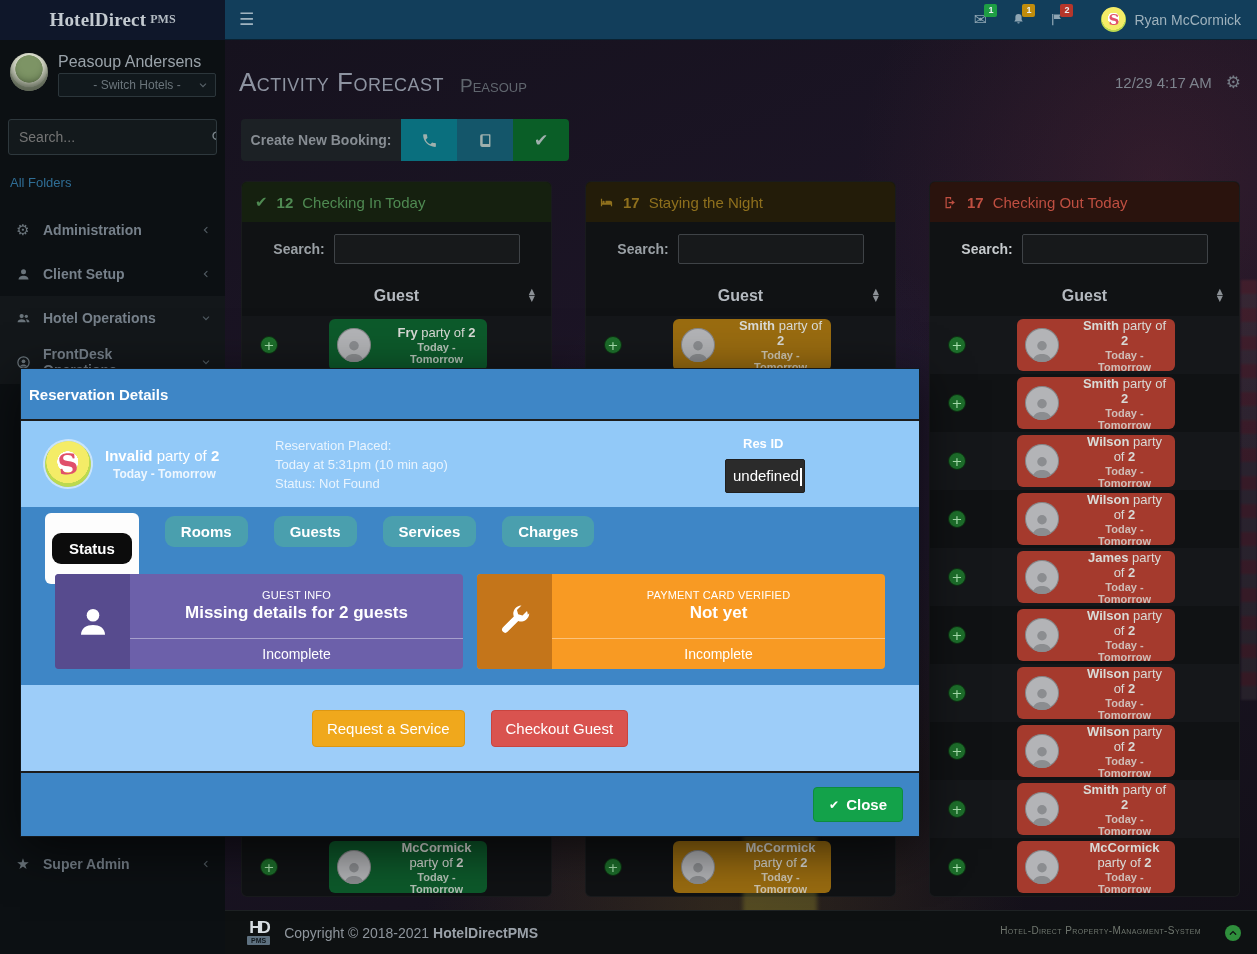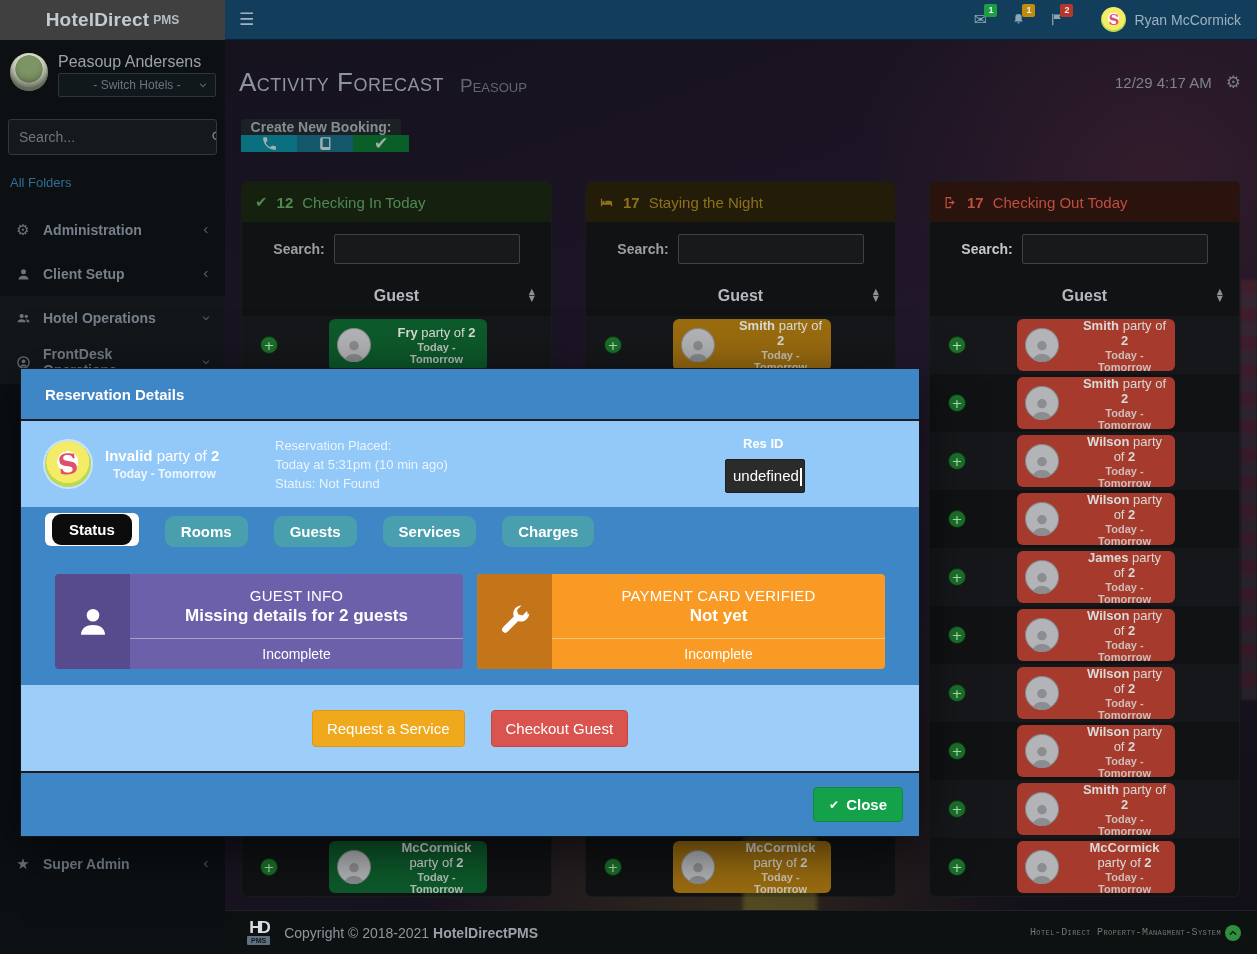--- a/index.html
+++ b/index.html
@@ -6,22 +6,22 @@
   html,body { width:1257px; height:954px; overflow:hidden; background:#0a0d0f;
     font-family:"Liberation Sans", sans-serif; }
   .ico { display:inline-flex; align-items:center; justify-content:center;
     font-family:"DejaVu Sans", sans-serif; line-height:1; }
   .ico svg { display:block; }
 
   
   .navbar { position:absolute; top:0; left:0; width:1257px; height:40px;
     background:#123e5b; display:flex; align-items:center; z-index:5;
     border-bottom:1px solid rgba(0,0,0,.45); }
-  .brand-area { width:225px; height:40px; background:#404040; display:flex;
-    align-items:center; justify-content:center; flex:none; }
+  .brand-area { width:225px; height:40px; background:#0f172a; display:flex;
+    align-items:center; justify-content:center; flex:none;font-family:Liberation Serif, serif; }
   .brand { color:#c3cad0; font-size:19px; font-weight:bold; letter-spacing:.2px; }
   .brand-suffix { color:#b4bcc3; font-size:12px; font-weight:bold; margin-left:4px; }
   .hamburger { color:#9fb3c0; font-size:17px; margin-left:14px; cursor:pointer; }
   .nav-spacer { flex:1; }
   .nav-icon-btn { position:relative; width:38px; height:40px; display:flex;
     align-items:center; justify-content:center; color:#8ea5b3; cursor:pointer; }
   .nav-badge { position:absolute; top:4px; right:2px; min-width:13px; height:13px;
     border-radius:2px; color:#e8eef2; font-size:9px; font-weight:bold;
     display:flex; align-items:center; justify-content:center; padding:0 2px; }
   .user-chip { display:flex; align-items:center; gap:8px; margin:0 16px 0 26px; cursor:pointer; }
@@ -77,21 +77,21 @@
     filter:blur(1px); pointer-events:none; }
 
   .content-header { display:flex; align-items:center; padding:20px 16px 0 14px; height:64px; }
   .page-title { font-variant:small-caps; font-size:26px; color:#8d93a0; font-weight:500; letter-spacing:.5px; }
   .page-subtitle { font-variant:small-caps; font-size:19px; color:#60666e; margin-left:16px; padding-top:8px; }
   .header-right { margin-left:auto; display:flex; align-items:center; gap:14px; }
   .datetime { color:#7d838d; font-size:15px; }
   .settings-gear { color:#767d87; font-size:17px; cursor:pointer; }
 
   .booking-bar { margin:15px 0 0 16px; display:flex; width:328px; height:42px;
-    border-radius:4px; overflow:hidden;flex-direction:column; }
+    border-radius:4px; overflow:hidden; }
   .booking-label { width:160px; background:#1c2125; color:#878d93; font-weight:bold;
     font-size:14px; display:flex; align-items:center; justify-content:center; }
   .booking-btn { width:56px; display:flex; align-items:center; justify-content:center;
     color:#9fb0ad; cursor:pointer; font-size:17px; }
 
   .columns { display:flex; gap:33px; margin:20px 16px 0 16px; }
   .col-card { width:311px; background:#101214; border-radius:6px;
     border:1px solid rgba(255,255,255,.04); overflow:hidden; }
   .col-head { height:40px; display:flex; align-items:center; gap:9px; padding:0 13px;
     font-size:15px; }
@@ -138,60 +138,60 @@
   
   .page-footer { position:absolute; left:0; bottom:0; width:1032px; height:44px;
     background:#0e1112; border-top:1px solid #1e2224; display:flex; align-items:center;
     padding:0 16px 0 22px; z-index:2; }
   .hd-logo { display:flex; flex-direction:column; align-items:center; margin-right:14px; }
   .hd-letters { color:#d7dde2; font-weight:bold; font-size:17px; letter-spacing:-3px; line-height:15px; }
   .hd-sub { background:#5e7180; color:#10181d; font-size:7px; font-weight:bold;
     padding:1px 4px; border-radius:1px; margin-top:1px; }
   .copyright { color:#8e959c; font-size:14px; }
   .copyright b { color:#9aa1a8; }
-  .footer-right { margin-left:auto; display:flex; align-items:center; gap:4px;font-family:Liberation Mono, monospace; }
+  .footer-right { margin-left:auto; display:flex; gap:24px; }
   .system-label { font-variant:small-caps; font-size:10px; color:#70776f; letter-spacing:.4px; }
   .scroll-top { width:16px; height:16px; border-radius:50%; background:#2f8f3c;
     display:flex; align-items:center; justify-content:center; color:#0f1213; cursor:pointer; }
 
   
   .modal { position:absolute; left:20px; top:368px; width:900px; height:469px;
     z-index:20; box-shadow:0 12px 48px rgba(0,0,0,.65); border:1px solid #14181c; }
   .modal-header { height:52px; background:#3e86c6; color:#fff; display:flex;
-    align-items:center; padding:0 24px; font-size:15px; font-weight:600;
+    align-items:center; padding:0 8px; font-size:15px; font-weight:600;
     border-bottom:2px solid #1c1c1c; }
   .modal-info { height:86px; background:#92c9f8; display:flex; align-items:center;
     padding:0 24px; }
   .modal-info .s-avatar { width:46px; height:46px; font-size:28px; flex:none;
     transform:rotate(-6deg); box-shadow:0 0 0 2px rgba(255,255,255,.5); }
   .mi-name { margin-left:14px; width:170px; }
   .mi-line1 { color:#fff; font-size:15px; }
   .mi-line1 .g-name, .mi-line1 .g-size { font-weight:bold; }
   .mi-dates { color:rgba(255,255,255,.85); font-size:12px; font-weight:bold; margin-top:3px; margin-left:8px; }
   .mi-placed { flex:1; color:rgba(255,255,255,.8); font-size:13px; line-height:19px; }
   .mi-resid { width:170px; }
   .resid-label { color:#fff; font-weight:bold; font-size:13px; padding-left:18px; }
   .resid-box { position:relative; margin-top:8px; width:80px; height:34px; background:#2b2b2b;
     border:1px solid #1f1f1f; border-radius:2px; color:#fff; font-size:15px;
     display:flex; align-items:center; padding-left:7px; overflow:hidden; white-space:nowrap; cursor:text; }
   .resid-caret { position:absolute; right:2px; top:8px; width:2px; height:18px; background:#fff; }
   .modal-body { height:178px; background:#3e86c6; }
   .tabs-row { display:flex; align-items:flex-start; padding:9px 0 0 24px; height:50px; gap:26px; }
   .tab-pill { background:#4a9fae; color:#fff; font-weight:bold; font-size:15px;
     padding:7px 16px; border-radius:9px; cursor:pointer; }
-  .tab-active-wrap { background:#fdfdfd; border-radius:6px; padding:1px 7px;
+  .tab-active-wrap { background:#fdfdfd; border-radius:6px; padding:20px 7px;
     margin:-3px 0 0 0; cursor:pointer; }
   .tab-active-wrap .tab-pill { background:#0c0c0c; border-radius:9px; padding:7px 17px; }
   .cards-row { display:flex; gap:14px; padding:17px 34px 0 34px; }
   .scard { width:410px; height:95px; display:flex; border-radius:4px; overflow:hidden; }
   .scard-icon { width:75px; display:flex; align-items:center; justify-content:center; color:#fff; }
   .scard-icon svg { width:36px; height:36px; fill:#fff; }
   .scard-body { flex:1; display:flex; flex-direction:column; color:#fff; }
   .scard-top { flex:1; display:flex; flex-direction:column; align-items:center; justify-content:center; }
-  .scard-heading { font-size:15px; letter-spacing:.2px; }
+  .scard-heading { font-size:11px; letter-spacing:.2px; }
   .scard-value { font-size:17px; font-weight:bold; margin-top:2px; }
   .scard-status { height:31px; border-top:1px solid rgba(255,255,255,.4);
     display:flex; align-items:center; justify-content:center; font-size:14px; }
   .modal-actions { height:88px; background:#9dcdf9; display:flex; align-items:center;
     justify-content:center; gap:26px; border-bottom:2px solid #1c1c1c; }
   .btn { border:none; border-radius:4px; color:#fff; font-size:15px; padding:9px 14px;
     cursor:pointer; font-family:inherit; }
   .btn-checkout { background:#d9534f; border:1px solid #c9443f; }
   .btn-service { background:#f0a81c; border:1px solid #dd9712; }
   .modal-footer { height:63px; background:#3e86c6; display:flex; align-items:center;

